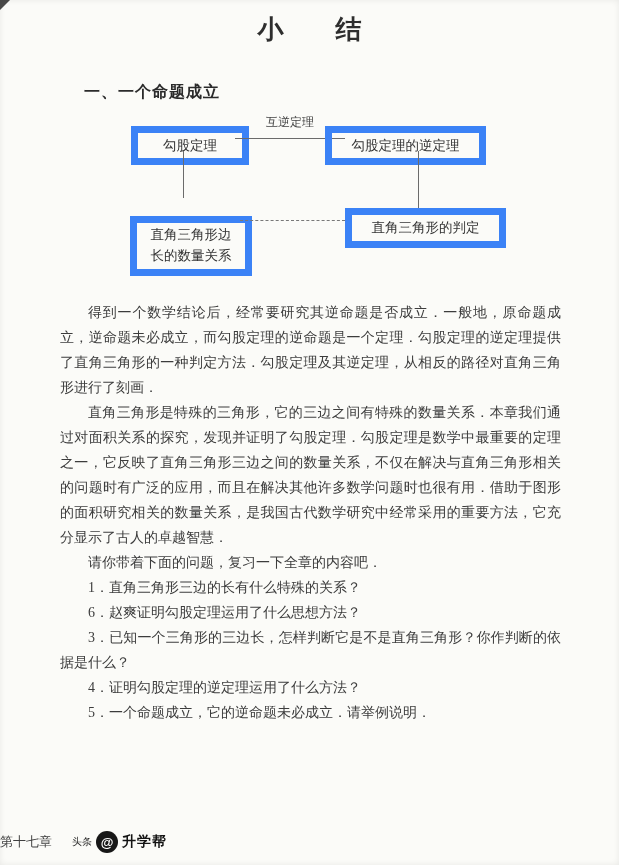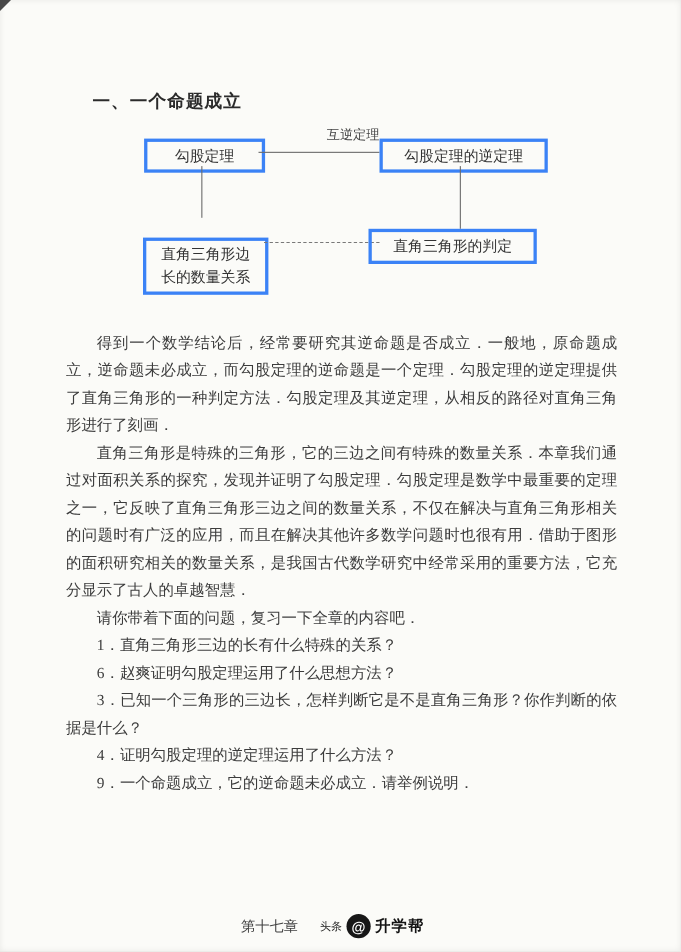--- a/index.html
+++ b/index.html
@@ -33,54 +33,54 @@
     letter-spacing:1px;
     white-space:nowrap;
   }
   .h1 { top:82px; }
   .h2 { top:276px; }
 
   
   .diagram { position:absolute; top:112px; left:0; width:619px; height:152px; }
   .dbox {
     position:absolute;
-    border:3px solid #3b82f6;
+    border:7px solid #3b82f6;
     display:flex; align-items:center; justify-content:center;
     font-size:13.5px; color:#333;
     font-family:"Liberation Sans","DejaVu Sans",sans-serif;
     background:transparent;
     text-align:center;
   }
   .box-tl { left:131px; top:14px; width:104px; height:25px; white-space:nowrap; }
-  .box-tr { left:345px; top:14px; width:147px; height:25px; white-space:nowrap; }
+  .box-tr { left:325px; top:14px; width:147px; height:25px; white-space:nowrap; }
   .box-bl { left:130px; top:104px; width:86px; height:38px; padding:4px 11px; line-height:1.55; }
-  .box-br { left:335px; top:96px; width:147px; height:26px; white-space:nowrap;text-align:center; }
+  .box-br { left:345px; top:96px; width:147px; height:26px; white-space:nowrap;text-align:center; }
   .edge-label {
     position:absolute; left:235px; top:2px; width:110px;
-    text-align:right; font-size:12px; color:#444;
+    text-align:center; font-size:12px; color:#444;
     font-family:"Liberation Sans","DejaVu Sans",sans-serif;
   }
   .hline  { position:absolute; left:235px; top:26px; width:110px; height:0; border-top:1px solid #6b6b6b; }
   .vline-l{ position:absolute; left:183px; top:39px; width:0; height:47px; border-left:1px solid #6b6b6b; }
   .vline-r{ position:absolute; left:418px; top:39px; width:0; height:57px; border-left:1px solid #6b6b6b; }
   .dashed { position:absolute; left:240px; top:108px; width:105px; height:0; border-top:1px dashed #787878; }
 
   
   .review-text {
     position:absolute; top:300px; left:60px; width:501px;
     font-size:14px; line-height:25px; text-align:justify;
     color:#3c3c3c;
   }
   .review-text p { margin:0; text-indent:2em; }
 
   
   .footer {
     position:absolute; bottom:8px; right:14px; left:0;
     height:30px;
-    display:flex; align-items:center; justify-content:center;
+    display:flex; align-items:center; justify-content:flex-start;
   }
   .chapter-label {
     font-size:13px; color:#3f3f3f; margin-right:20px;
     font-family:"Liberation Sans","DejaVu Sans",sans-serif;
   }
   .wm-prefix {
     font-size:10px; color:#1f1f1f; margin-right:4px;
     font-family:"Liberation Sans","DejaVu Sans",sans-serif;
   }
   .wm-logo {
@@ -96,20 +96,21 @@
     letter-spacing:1px;
   }
 </style>
 </head>
 <body>
 
 <div class="page">
 
   <div class="scan-corner"></div>
 
+  <div class="doc-title">小　　结</div>
 
   <div class="sec-heading h1">一、一个命题成立</div>
 
   <div class="diagram">
     <div class="dbox box-tl">勾股定理</div>
     <div class="edge-label">互逆定理</div>
     <div class="hline"></div>
     <div class="dbox box-tr">勾股定理的逆定理</div>
     <div class="vline-l"></div>
     <div class="vline-r"></div>
@@ -120,21 +121,21 @@
 
 
   <div class="review-text">
     <p>得到一个数学结论后，经常要研究其逆命题是否成立．一般地，原命题成立，逆命题未必成立，而勾股定理的逆命题是一个定理．勾股定理的逆定理提供了直角三角形的一种判定方法．勾股定理及其逆定理，从相反的路径对直角三角形进行了刻画．</p>
     <p>直角三角形是特殊的三角形，它的三边之间有特殊的数量关系．本章我们通过对面积关系的探究，发现并证明了勾股定理．勾股定理是数学中最重要的定理之一，它反映了直角三角形三边之间的数量关系，不仅在解决与直角三角形相关的问题时有广泛的应用，而且在解决其他许多数学问题时也很有用．借助于图形的面积研究相关的数量关系，是我国古代数学研究中经常采用的重要方法，它充分显示了古人的卓越智慧．</p>
     <p>请你带着下面的问题，复习一下全章的内容吧．</p>
     <p>1．直角三角形三边的长有什么特殊的关系？</p>
     <p>6．赵爽证明勾股定理运用了什么思想方法？</p>
     <p>3．已知一个三角形的三边长，怎样判断它是不是直角三角形？你作判断的依据是什么？</p>
     <p>4．证明勾股定理的逆定理运用了什么方法？</p>
-    <p>9．一个命题成立，它的逆命题未必成立．请举例说明．</p>
+    <p>5．一个命题成立，它的逆命题未必成立．请举例说明．</p>
   </div>
 
   <div class="footer">
     <span class="chapter-label">第十七章</span>
     <span class="wm-prefix">头条</span>
     <span class="wm-logo">@</span>
     <span class="wm-name">升学帮</span>
   </div>
 
 </div>

